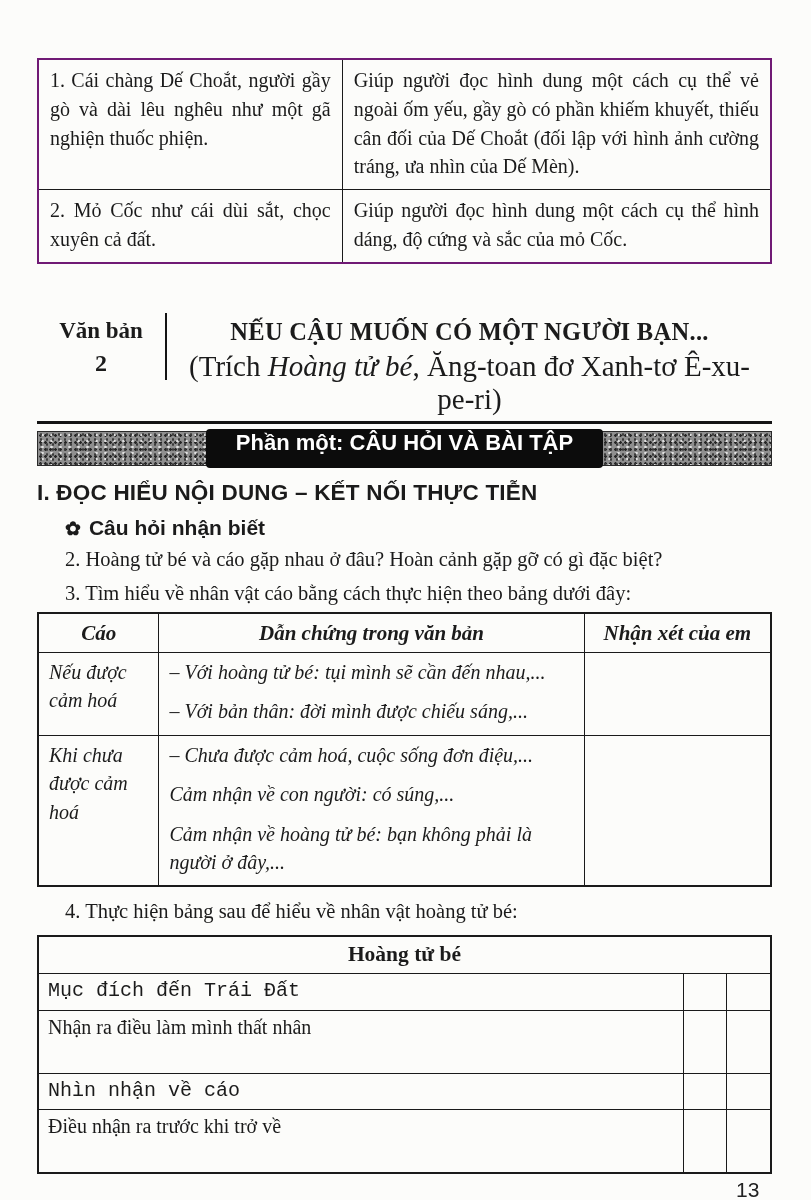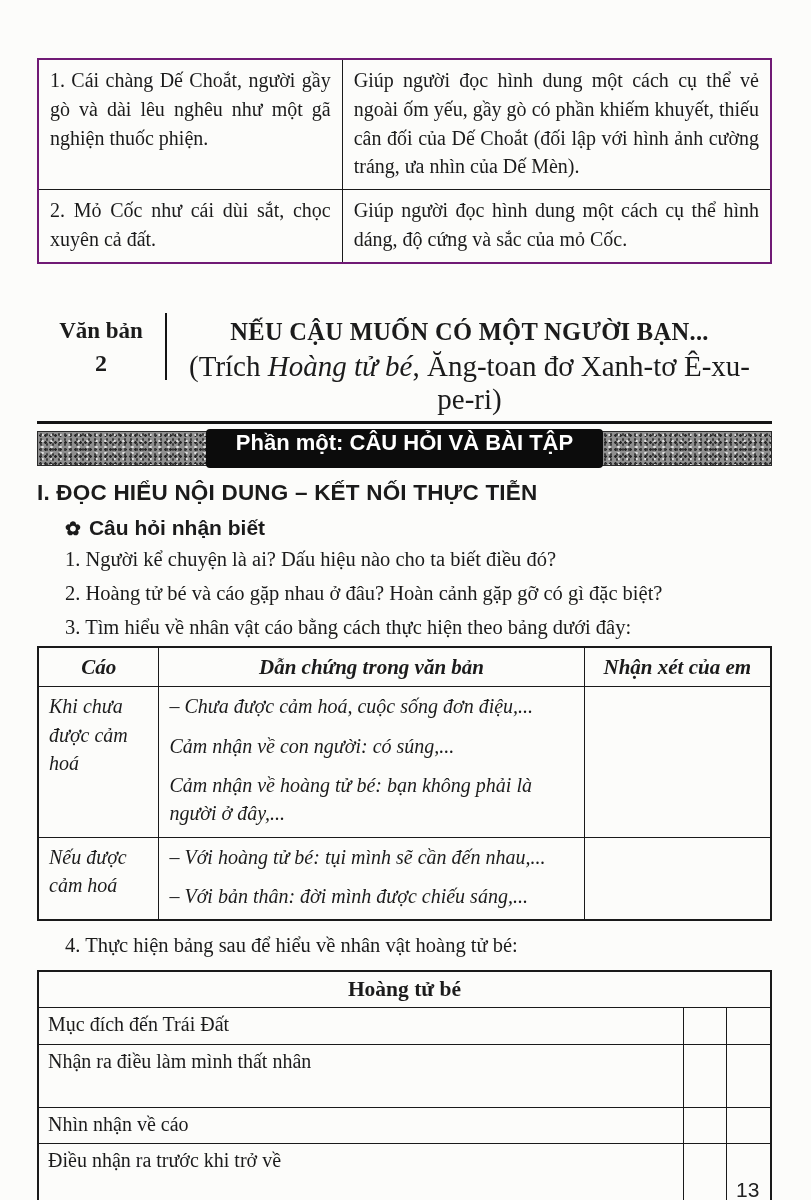--- a/index.html
+++ b/index.html
@@ -77,21 +77,21 @@
   .t-prince{border:2px solid #1a1a1a;margin-top:9px;}
   .t-prince .caption-cell{font-size:21.5px;font-weight:bold;text-align:center;
                           vertical-align:middle;padding:3px 0;height:26px;}
   .t-prince th{font-size:21px;font-weight:bold;text-align:center;vertical-align:middle;
                padding:4px 4px;height:28px;}
   .t-prince td{font-size:20px;line-height:1.38;padding:3px 9px 5px;}
   .t-prince .col-noidung{width:32%;}
   .t-prince .col-danchung{width:38%;}
   .t-prince .col-nhanxet{width:30%;}
   .t-prince .r-tall td{height:54px;}
-  .t-prince .r-short td{height:26px;}
+  .t-prince .r-short td{height:26px;font-family:Liberation Mono, monospace;}
 
   
   .page-num{
     position:absolute;left:736px;top:1178px;
     font-family:"Liberation Sans", sans-serif;font-size:21px;color:#222;
   }
 </style>
 </head>
 <body>
 
@@ -124,45 +124,44 @@
   <div class="banner">
     <span class="banner-pill">Phần một: CÂU HỎI VÀ BÀI TẬP</span>
   </div>
 
   <div class="sec-heading">I. ĐỌC HIỂU NỘI DUNG – KẾT NỐI THỰC TIỄN</div>
 
   <div class="sub-heading">
     <span class="flower">✿</span><span>Câu hỏi nhận biết</span>
   </div>
 
-  <p class="q">1. Người kể chuyện là ai? Dấu hiệu nào cho ta biết điều đó?</p>
   <p class="q">2. Hoàng tử bé và cáo gặp nhau ở đâu? Hoàn cảnh gặp gỡ có gì đặc biệt?</p>
   <p class="q">3. Tìm hiểu về nhân vật cáo bằng cách thực hiện theo bảng dưới đây:</p>
 
   <table class="t-fox">
     <tbody>
       <tr>
         <th class="col-cat">Cáo</th>
         <th class="col-ev">Dẫn chứng trong văn bản</th>
         <th class="col-cm">Nhận xét của em</th>
       </tr>
       <tr>
+        <td>Nếu được cảm hoá</td>
+        <td class="ev">
+          <p>– Với hoàng tử bé: tụi mình sẽ cần đến nhau,...</p>
+          <p>– Với bản thân: đời mình được chiếu sáng,...</p>
+        </td>
+        <td></td>
+      </tr>
+      <tr>
         <td>Khi chưa được cảm hoá</td>
         <td class="ev">
           <p>– Chưa được cảm hoá, cuộc sống đơn điệu,...</p>
           <p>Cảm nhận về con người: có súng,...</p>
           <p>Cảm nhận về hoàng tử bé: bạn không phải là người ở đây,...</p>
-        </td>
-        <td></td>
-      </tr>
-      <tr>
-        <td>Nếu được cảm hoá</td>
-        <td class="ev">
-          <p>– Với hoàng tử bé: tụi mình sẽ cần đến nhau,...</p>
-          <p>– Với bản thân: đời mình được chiếu sáng,...</p>
         </td>
         <td></td>
       </tr>
     </tbody>
   </table>
 
   <p class="q" style="margin-top:10px;">4. Thực hiện bảng sau để hiểu về nhân vật hoàng tử bé:</p>
 
   <table class="t-prince">
     <tbody>

